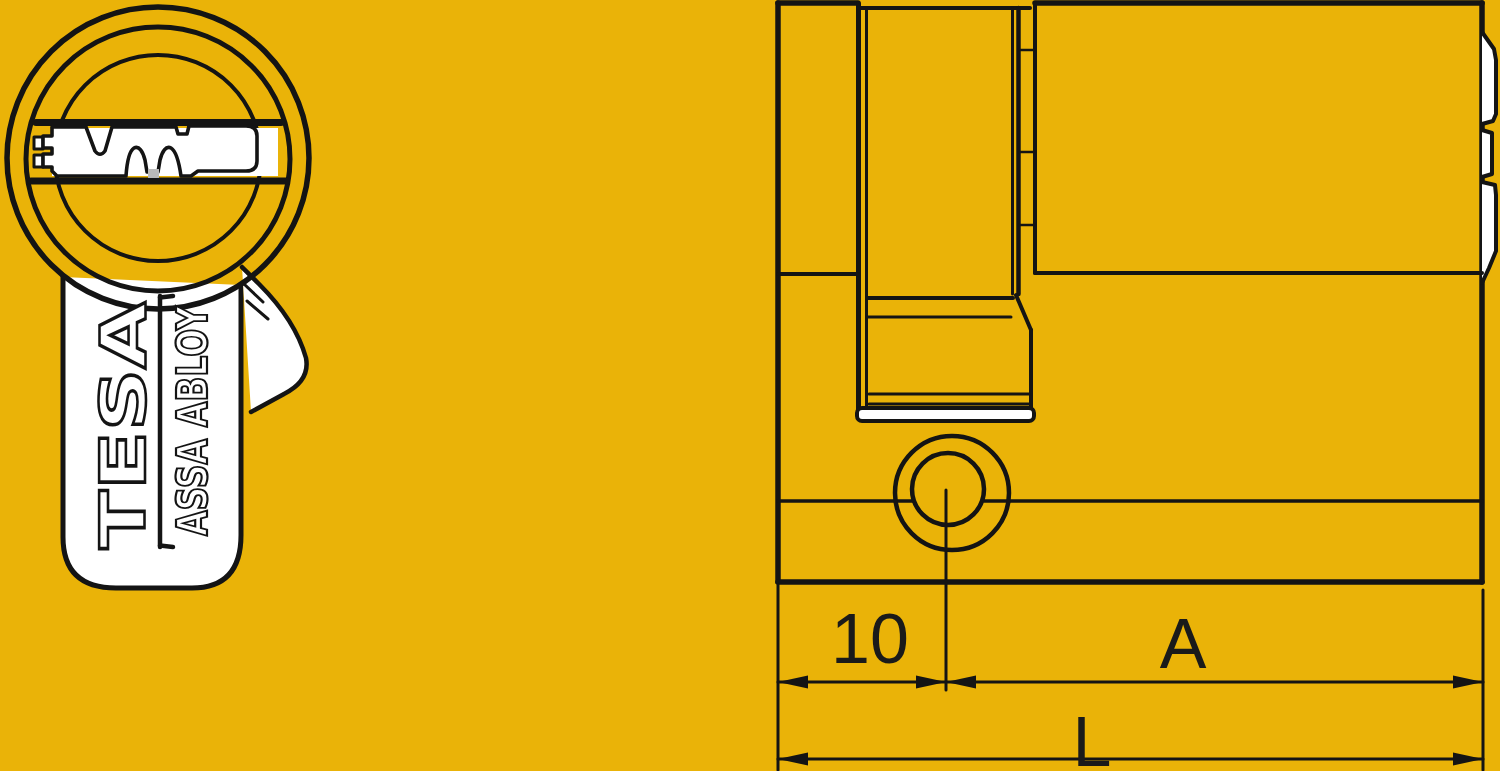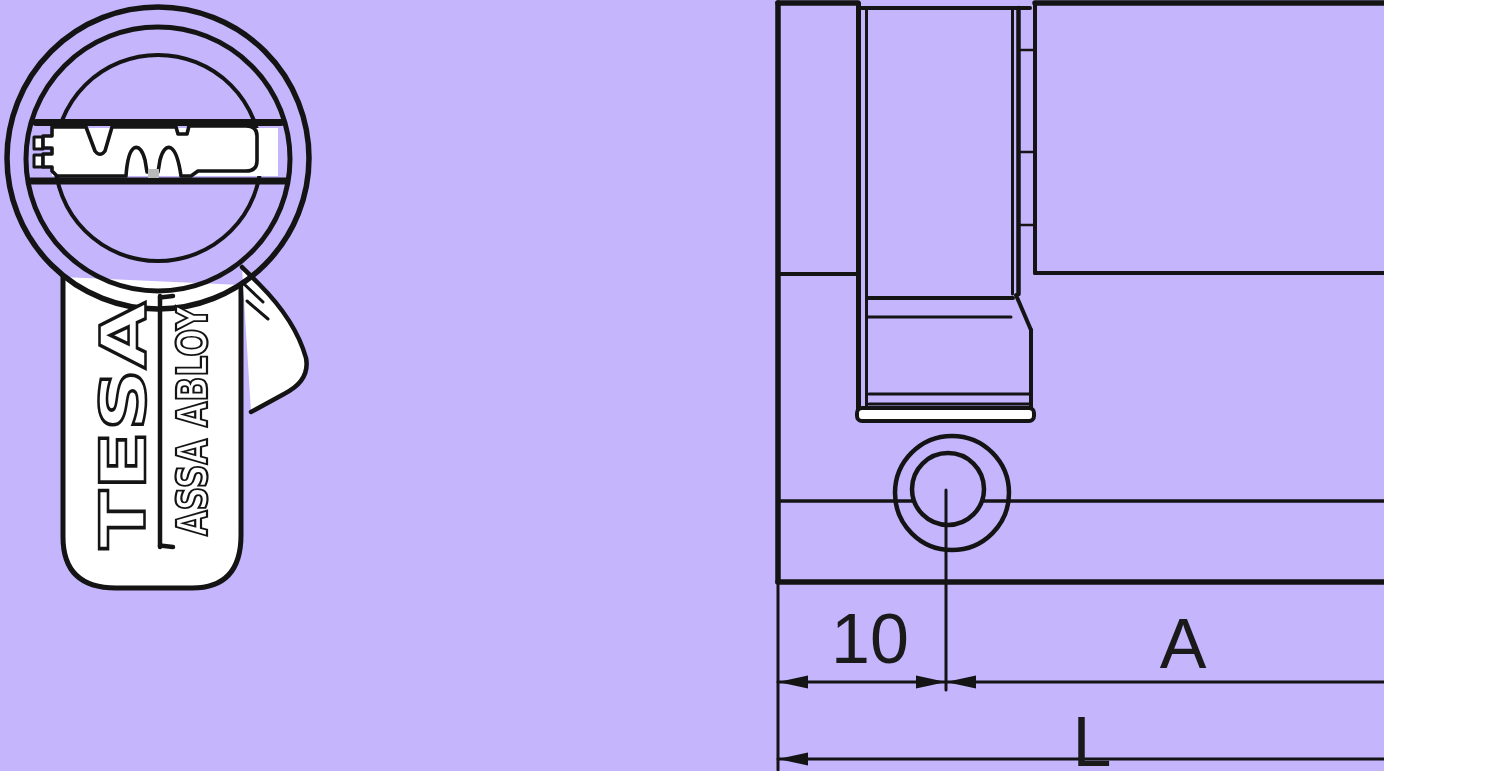--- a/index.html
+++ b/index.html
@@ -1,19 +1,19 @@
 <!DOCTYPE html>
 <html><head>
 <meta charset="utf-8">
 <style>
   html,body{margin:0;padding:0;background:#fff;}
   .canvas{
     position:relative;
-    width:1384px;height:771px;
-    background:#c4b5fd;
+    width:1500px;height:771px;
+    background:#eab308;
     font-family:"Liberation Sans", sans-serif;
     overflow:hidden;
   }
   svg{position:absolute;left:0;top:0;}
   .dim-label{
     font-family:"Liberation Sans", sans-serif;
     font-size:70px;
     fill:#1a1a1a;
   }
   .brand-main{

